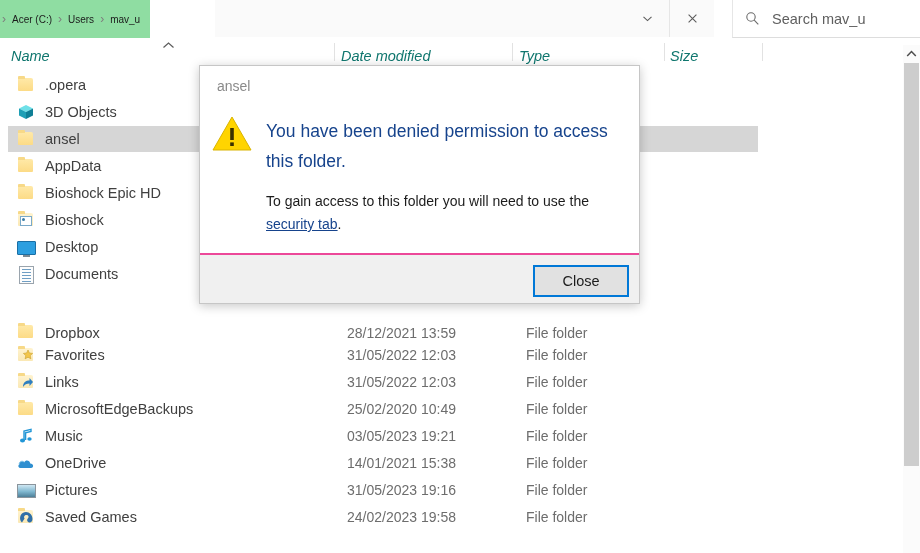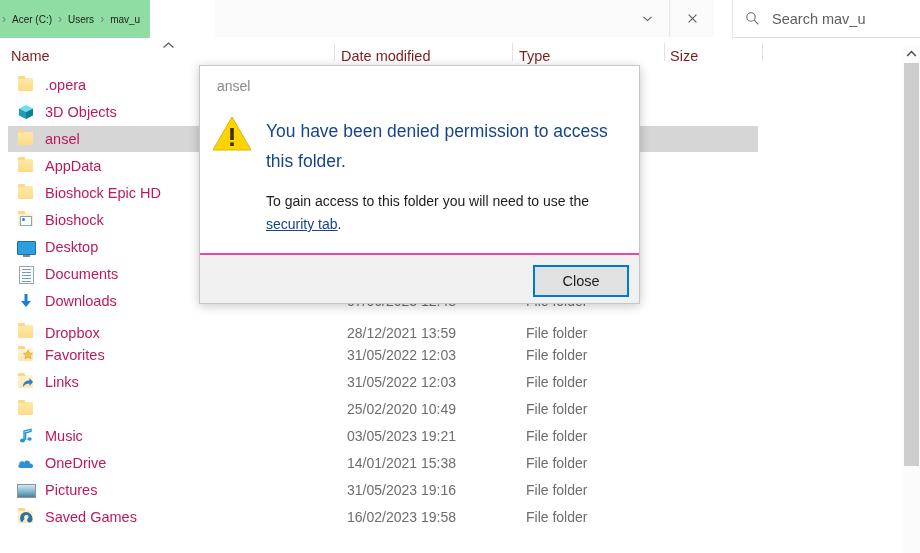--- a/index.html
+++ b/index.html
@@ -52,39 +52,39 @@
   .search-icon{margin-left:12px;color:#666;display:flex;}
   .search-ph{margin-left:12px;color:#5f5f5f;font-size:14.5px;}
 
   
   .colhead{
     position:absolute;left:0;top:38px;width:920px;height:29px;
     background:#ffffff;border-bottom:1px solid #e3e3e3;
   }
   .colhead .ch{
     position:absolute;top:4px;height:28px;display:flex;align-items:center;
-    color:#7f1d1d;font-size:14.5px;
+    color:#0f766e;font-size:14.5px;font-style:italic;
   }
   .colhead .chdiv{position:absolute;top:5px;height:18px;width:1px;background:#e2e2e2;}
   .sortcaret{
     position:absolute;left:162px;top:40px;color:#5b5b5b;font-size:11px;
   }
 
   
   .filelist{position:absolute;left:0;top:67px;width:920px;height:486px;background:#fff;}
   .row{
     position:absolute;left:8px;width:750px;height:26px;
     display:flex;align-items:center;
   }
   .row.selected{background:#d6d6d6;}
   .ic{
     width:20px;height:18px;margin-left:8px;margin-right:9px;
     flex:0 0 auto;position:relative;
   }
-  .nm{font-size:14.5px;color:#be185d;white-space:nowrap;}
+  .nm{font-size:14.5px;color:#404040;white-space:nowrap;}
   .dm{position:absolute;left:339px;font-size:14px;color:#6d6d6d;white-space:nowrap;}
   .tp{position:absolute;left:518px;font-size:14px;color:#6d6d6d;white-space:nowrap;}
 
   
   .folder{
     position:absolute;left:2px;top:2px;width:15px;height:13px;
     background:linear-gradient(180deg,#ffe9a8 0%,#fcdb86 100%);
     border-radius:1px 2px 1px 1px;
   }
   .folder:before{
@@ -272,31 +272,20 @@
           <span class="icdesk"></span>
         </span>
         <span class="nm">Desktop</span>
       </div>
       <div class="row" style="top: 194px;">
         <span class="ic">
           <span class="icdoc"></span>
         </span>
         <span class="nm">Documents</span>
       </div>
-      <div class="row" style="top: 221px;">
-        <span class="ic">
-          <span class="icdl"><svg width="14" height="16" viewBox="0 0 14 16">
-              <path d="M7 1 L7 9" stroke="#1a7fd0" stroke-width="3"></path>
-              <path d="M2 8 L7 14 L12 8 Z" fill="#1a7fd0"></path>
-            </svg></span>
-        </span>
-        <span class="nm">Downloads</span>
-        <span class="dm">07/06/2023 12:48</span>
-        <span class="tp">File folder</span>
-      </div>
       <div class="row" style="top: 248px; align-items: flex-end;">
         <span class="ic">
           <span class="folder"></span>
         </span>
         <span class="nm">Dropbox</span>
         <span class="dm">28/12/2021 13:59</span>
         <span class="tp">File folder</span>
       </div>
       <div class="row" style="top: 275px;">
         <span class="ic">
@@ -317,20 +306,21 @@
             </svg></span>
         </span>
         <span class="nm">Links</span>
         <span class="dm">31/05/2022 12:03</span>
         <span class="tp">File folder</span>
       </div>
       <div class="row" style="top: 329px;">
         <span class="ic">
           <span class="folder"></span>
         </span>
+        <span class="nm">MicrosoftEdgeBackups</span>
         <span class="dm">25/02/2020 10:49</span>
         <span class="tp">File folder</span>
       </div>
       <div class="row" style="top: 356px;">
         <span class="ic">
           <span class="icmusic"><svg width="14" height="16" viewBox="0 0 14 16">
               <path d="M5 13 L5 3 L12 1.4 L12 3.4 L6.6 4.8 L6.6 12" fill="none" stroke="#2196d6" stroke-width="1.4"></path>
               <ellipse cx="3.5" cy="12.6" rx="2.5" ry="2" fill="#2196d6"></ellipse>
               <ellipse cx="10.5" cy="11" rx="2.2" ry="1.8" fill="#2196d6"></ellipse>
             </svg></span>
@@ -359,21 +349,21 @@
         <span class="tp">File folder</span>
       </div>
       <div class="row" style="top: 437px;">
         <span class="ic">
           <span class="folder pale"></span>
           <span class="icgame"><svg width="17" height="15" viewBox="0 0 17 15">
               <path d="M9 2 C12.5 2, 15.5 5, 15.5 9 C15.5 12, 13 13.4, 11.2 12 C10 11, 9.6 9.4, 11 8.2 C12.2 7.2, 11.6 5, 9.6 5 C7.4 5, 6.4 7, 7.6 8.6 L5 12.6 C3 11, 2.4 7.6, 4 4.8 C5.2 3, 7 2, 9 2 Z" fill="#2f6fa8"></path>
             </svg></span>
         </span>
         <span class="nm">Saved Games</span>
-        <span class="dm">16/02/2023 19:58</span>
+        <span class="dm">24/02/2023 19:58</span>
         <span class="tp">File folder</span>
       </div>
     </div>
 
   <div class="scrollbar">
     <div class="sb-up">
       <svg width="11" height="8" viewBox="0 0 11 8">
           <path d="M1.2 6 L5.5 1.6 L9.8 6" fill="none" stroke="#4d4d4d" stroke-width="1.5"></path>
         </svg>
     </div>

